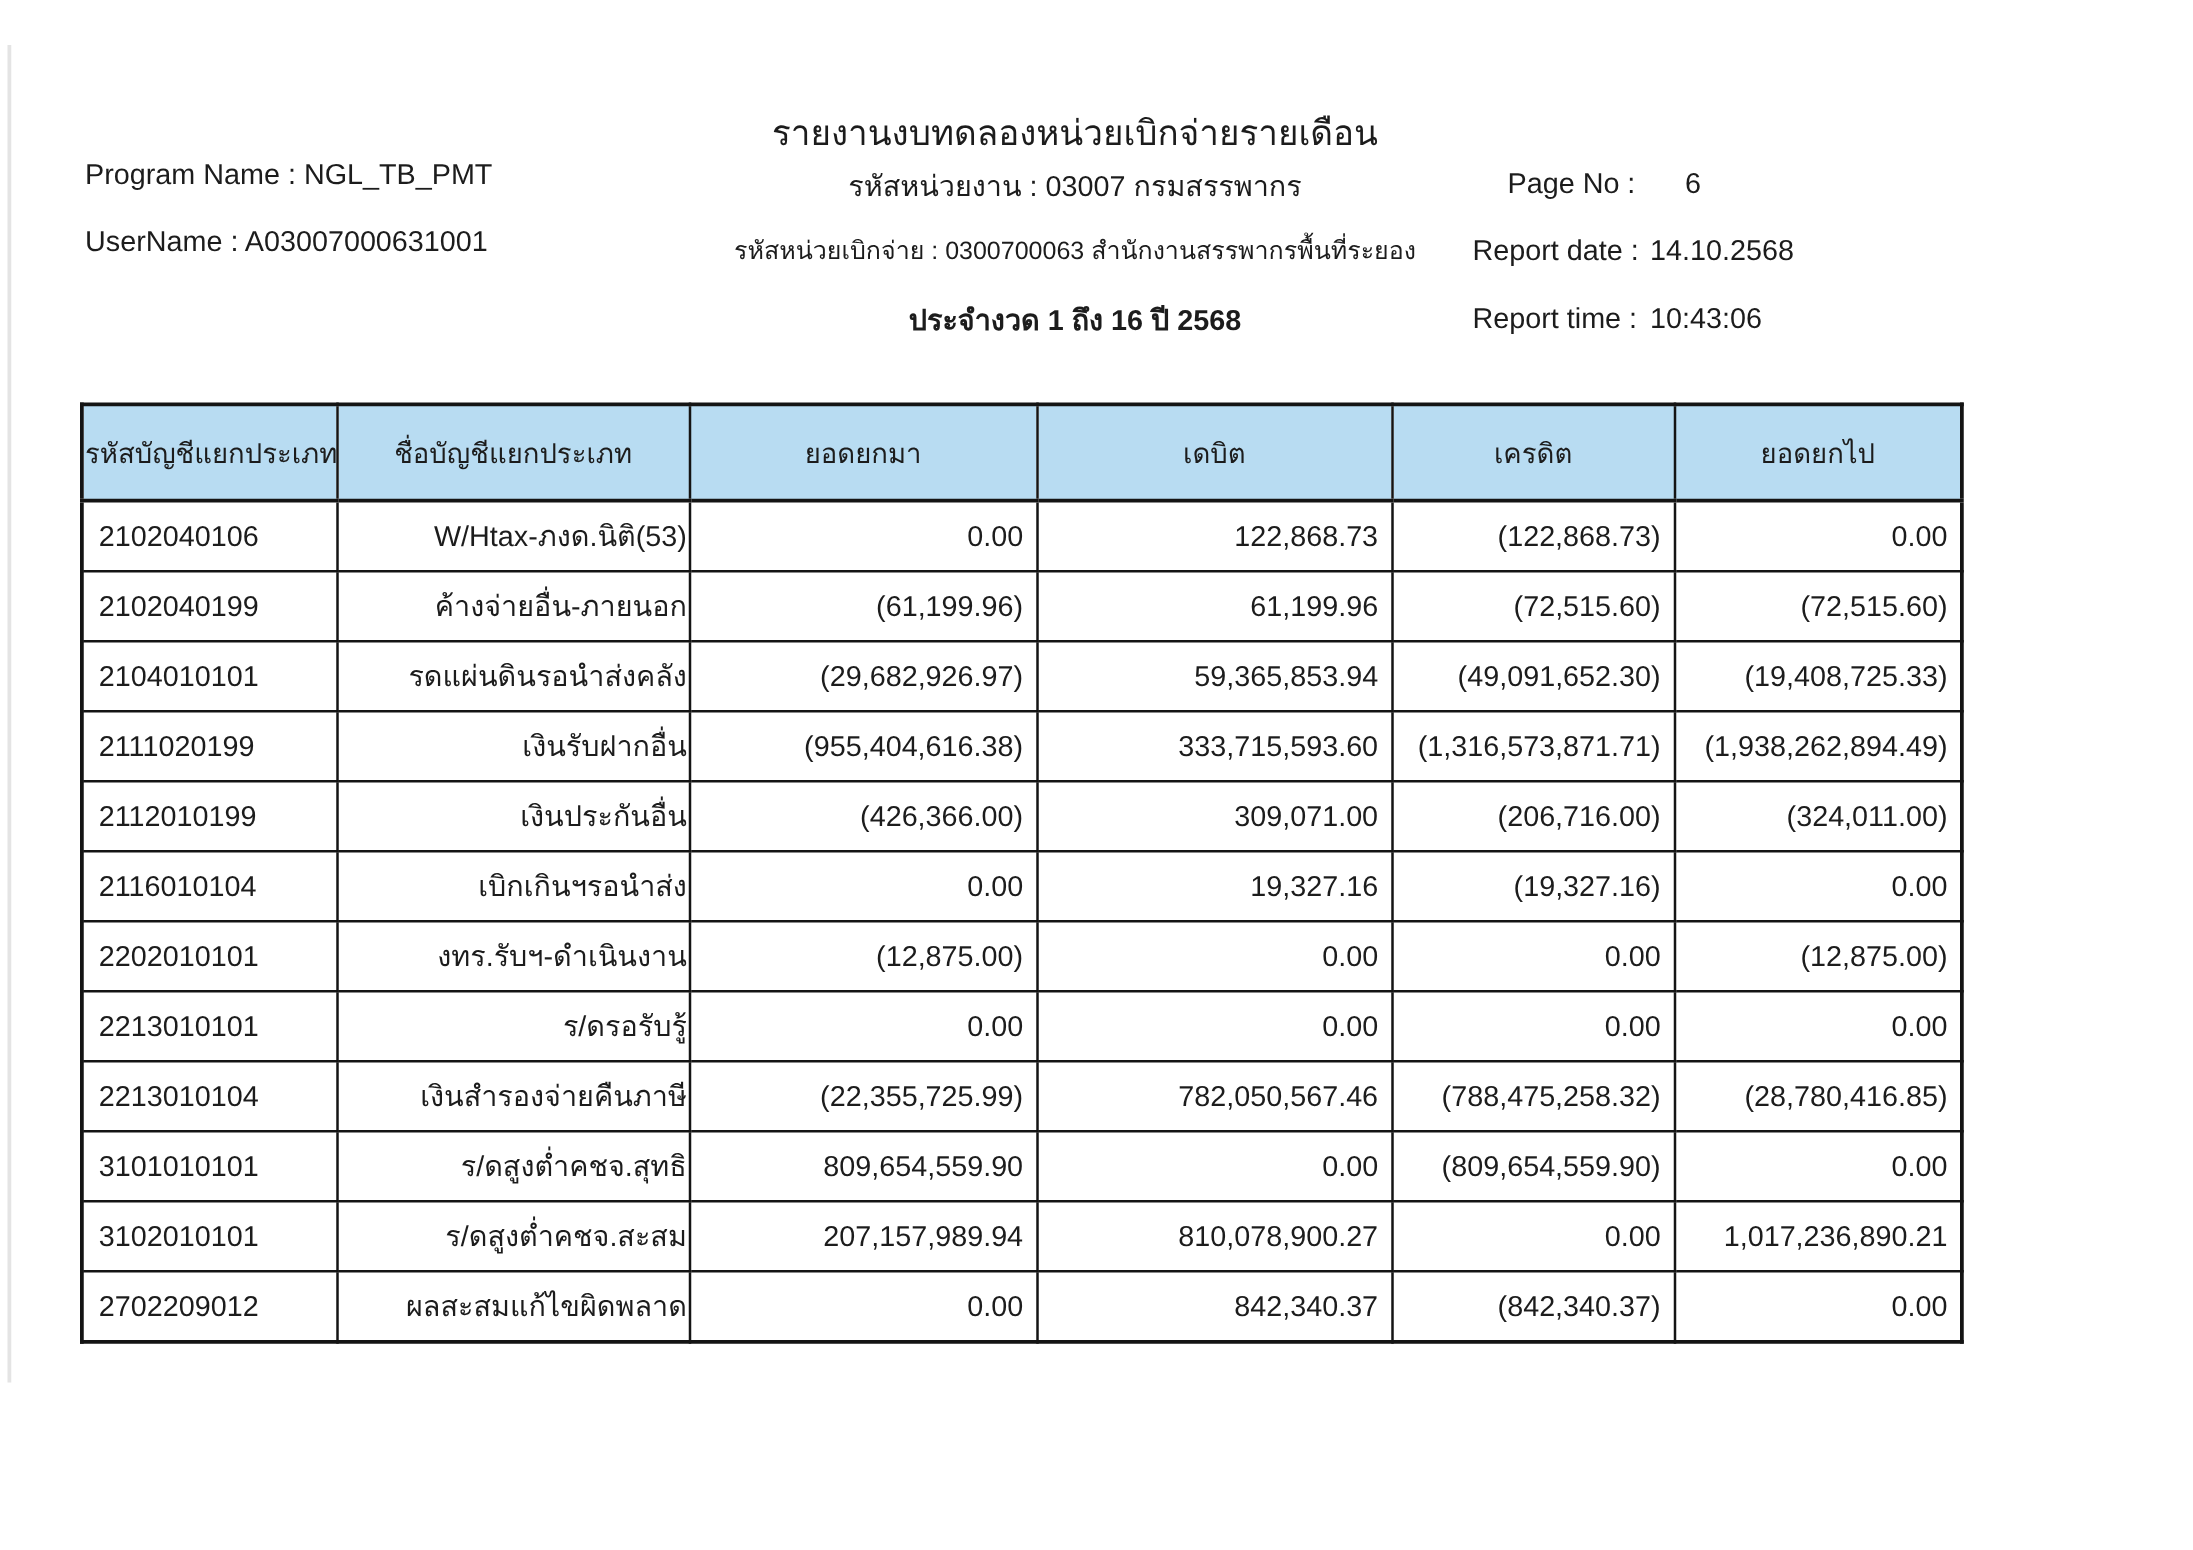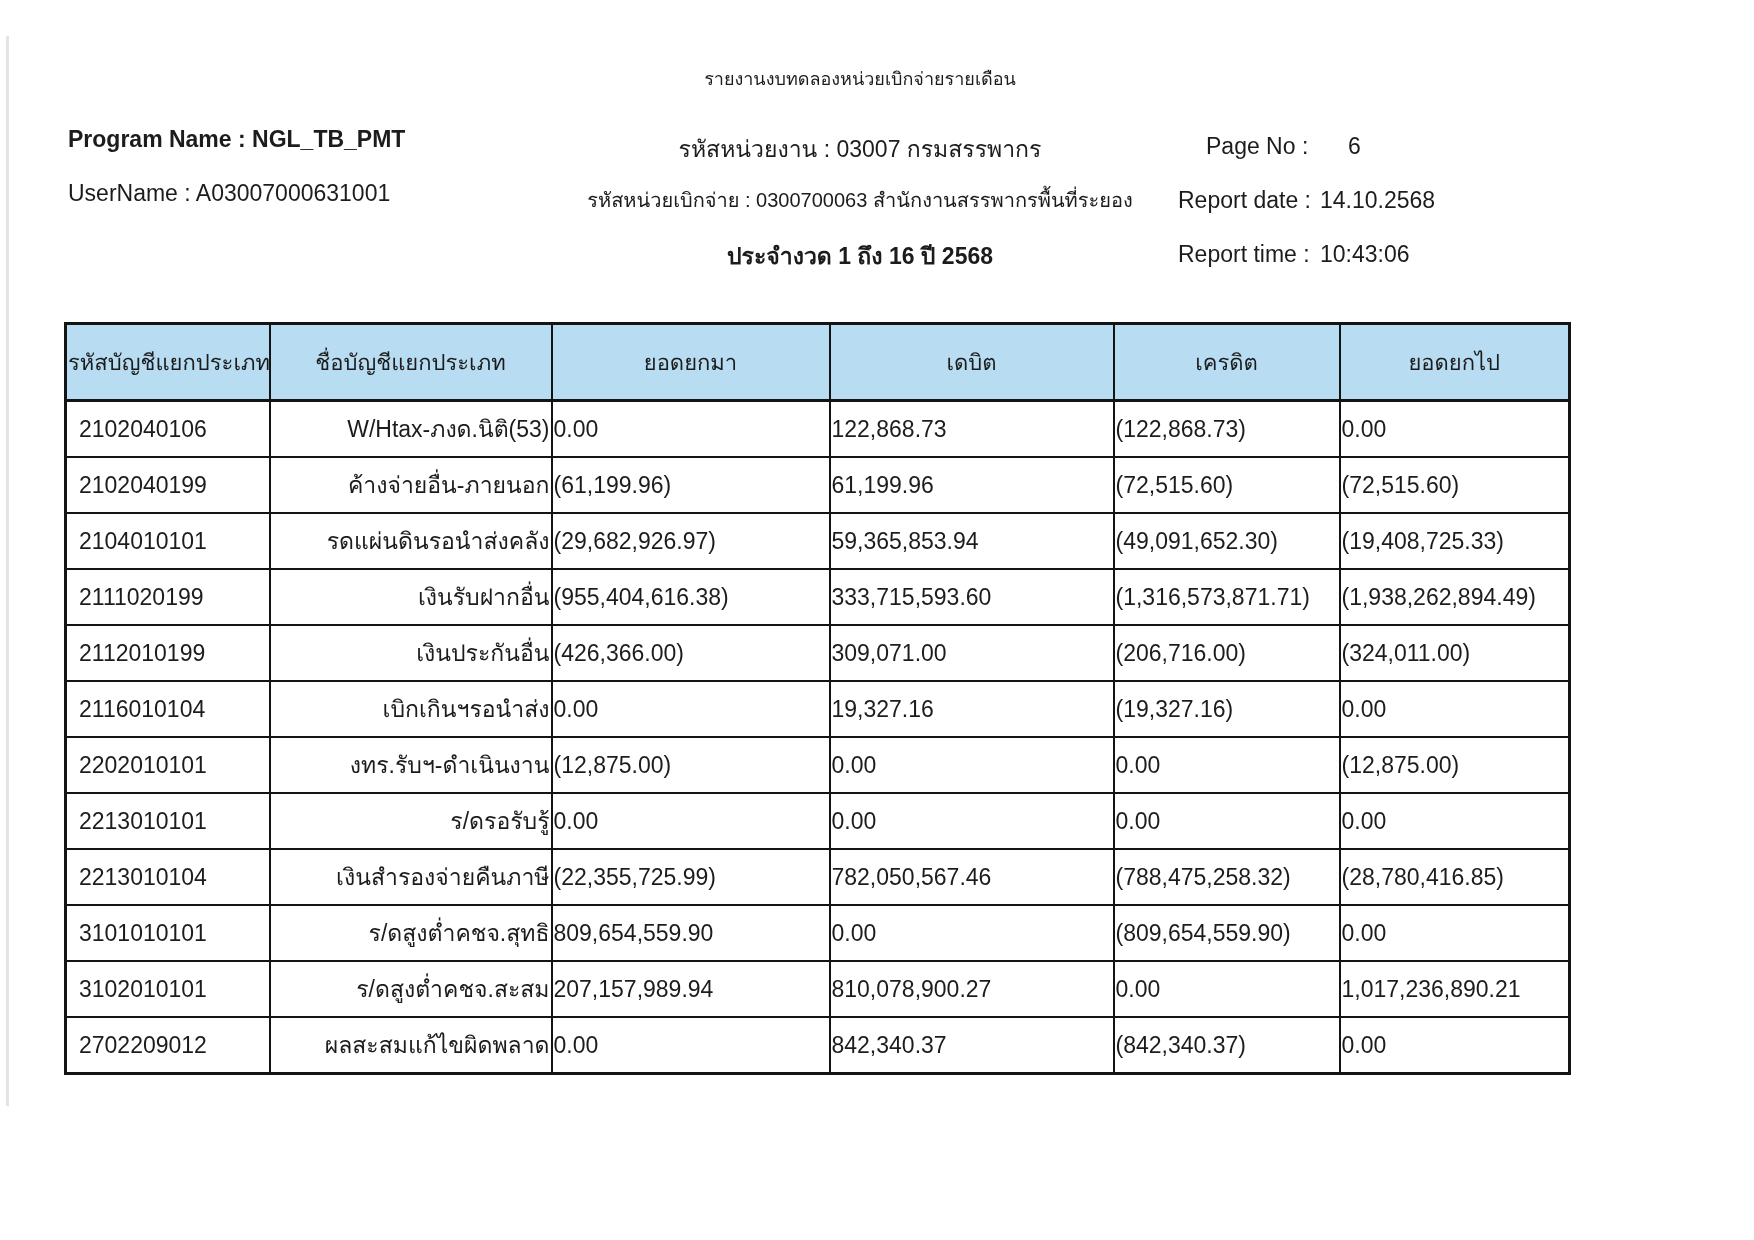--- a/index.html
+++ b/index.html
@@ -14,26 +14,26 @@
   }
   .scan-edge {
     position: absolute;
     left: 6px; top: 36px;
     width: 3px; height: 1070px;
     background: #d8d8d8;
     opacity: .7;
   }
   .doc-title {
     position: absolute;
-    left: 0; top: 64px;
+    left: 0; top: 84px;
     width: 1720px;
     text-align: center;
-    font-size: 18px;
-  }
-  .meta-left-1 { position: absolute; left: 68px;  top: 126px; font-size: 23px; font-weight: bold; }
+    font-size: 28px;
+  }
+  .meta-left-1 { position: absolute; left: 68px;  top: 126px; font-size: 23px; }
   .meta-left-2 { position: absolute; left: 68px;  top: 180px; font-size: 23px; }
   .meta-center-1 { position: absolute; left: 0; top: 131px; width: 1720px; text-align: center; font-size: 23px; }
   .meta-center-2 { position: absolute; left: 0; top: 184px; width: 1720px; text-align: center; font-size: 20px; }
   .meta-center-3 { position: absolute; left: 0; top: 238px; width: 1720px; text-align: center; font-size: 23px; font-weight: bold; }
   .meta-right-label { position: absolute; left: 1178px; font-size: 23px; }
   .meta-right-value { position: absolute; left: 1320px; font-size: 23px; }
   .r1 { top: 133px; margin-left: 28px; } .r2 { top: 187px; } .r3 { top: 241px; }
 
   table.tb {
     position: absolute;
@@ -55,21 +55,21 @@
     font-weight: normal;
     text-align: center;
     vertical-align: middle;
     border-bottom: 3px solid #141414;
     font-size: 22px;
     margin-left: 37px;
   }
   table.tb tbody td { height: 52px; vertical-align: middle; background: #ffffff; }
   td.c-code { text-align: left; padding-left: 12px; }
   td.c-name { text-align: right; padding-left: 10px; margin-left: 28px; }
-  td.c-num  { text-align: left; padding-right: 10px; border-radius: 25px; }
+  td.c-num  { text-align: right; padding-right: 10px; border-radius: 25px; }
 </style>
 </head>
 <body>
 
 <div class="page">
 
   <div class="scan-edge"></div>
 
   <div class="doc-title">รายงานงบทดลองหน่วยเบิกจ่ายรายเดือน</div>
 

